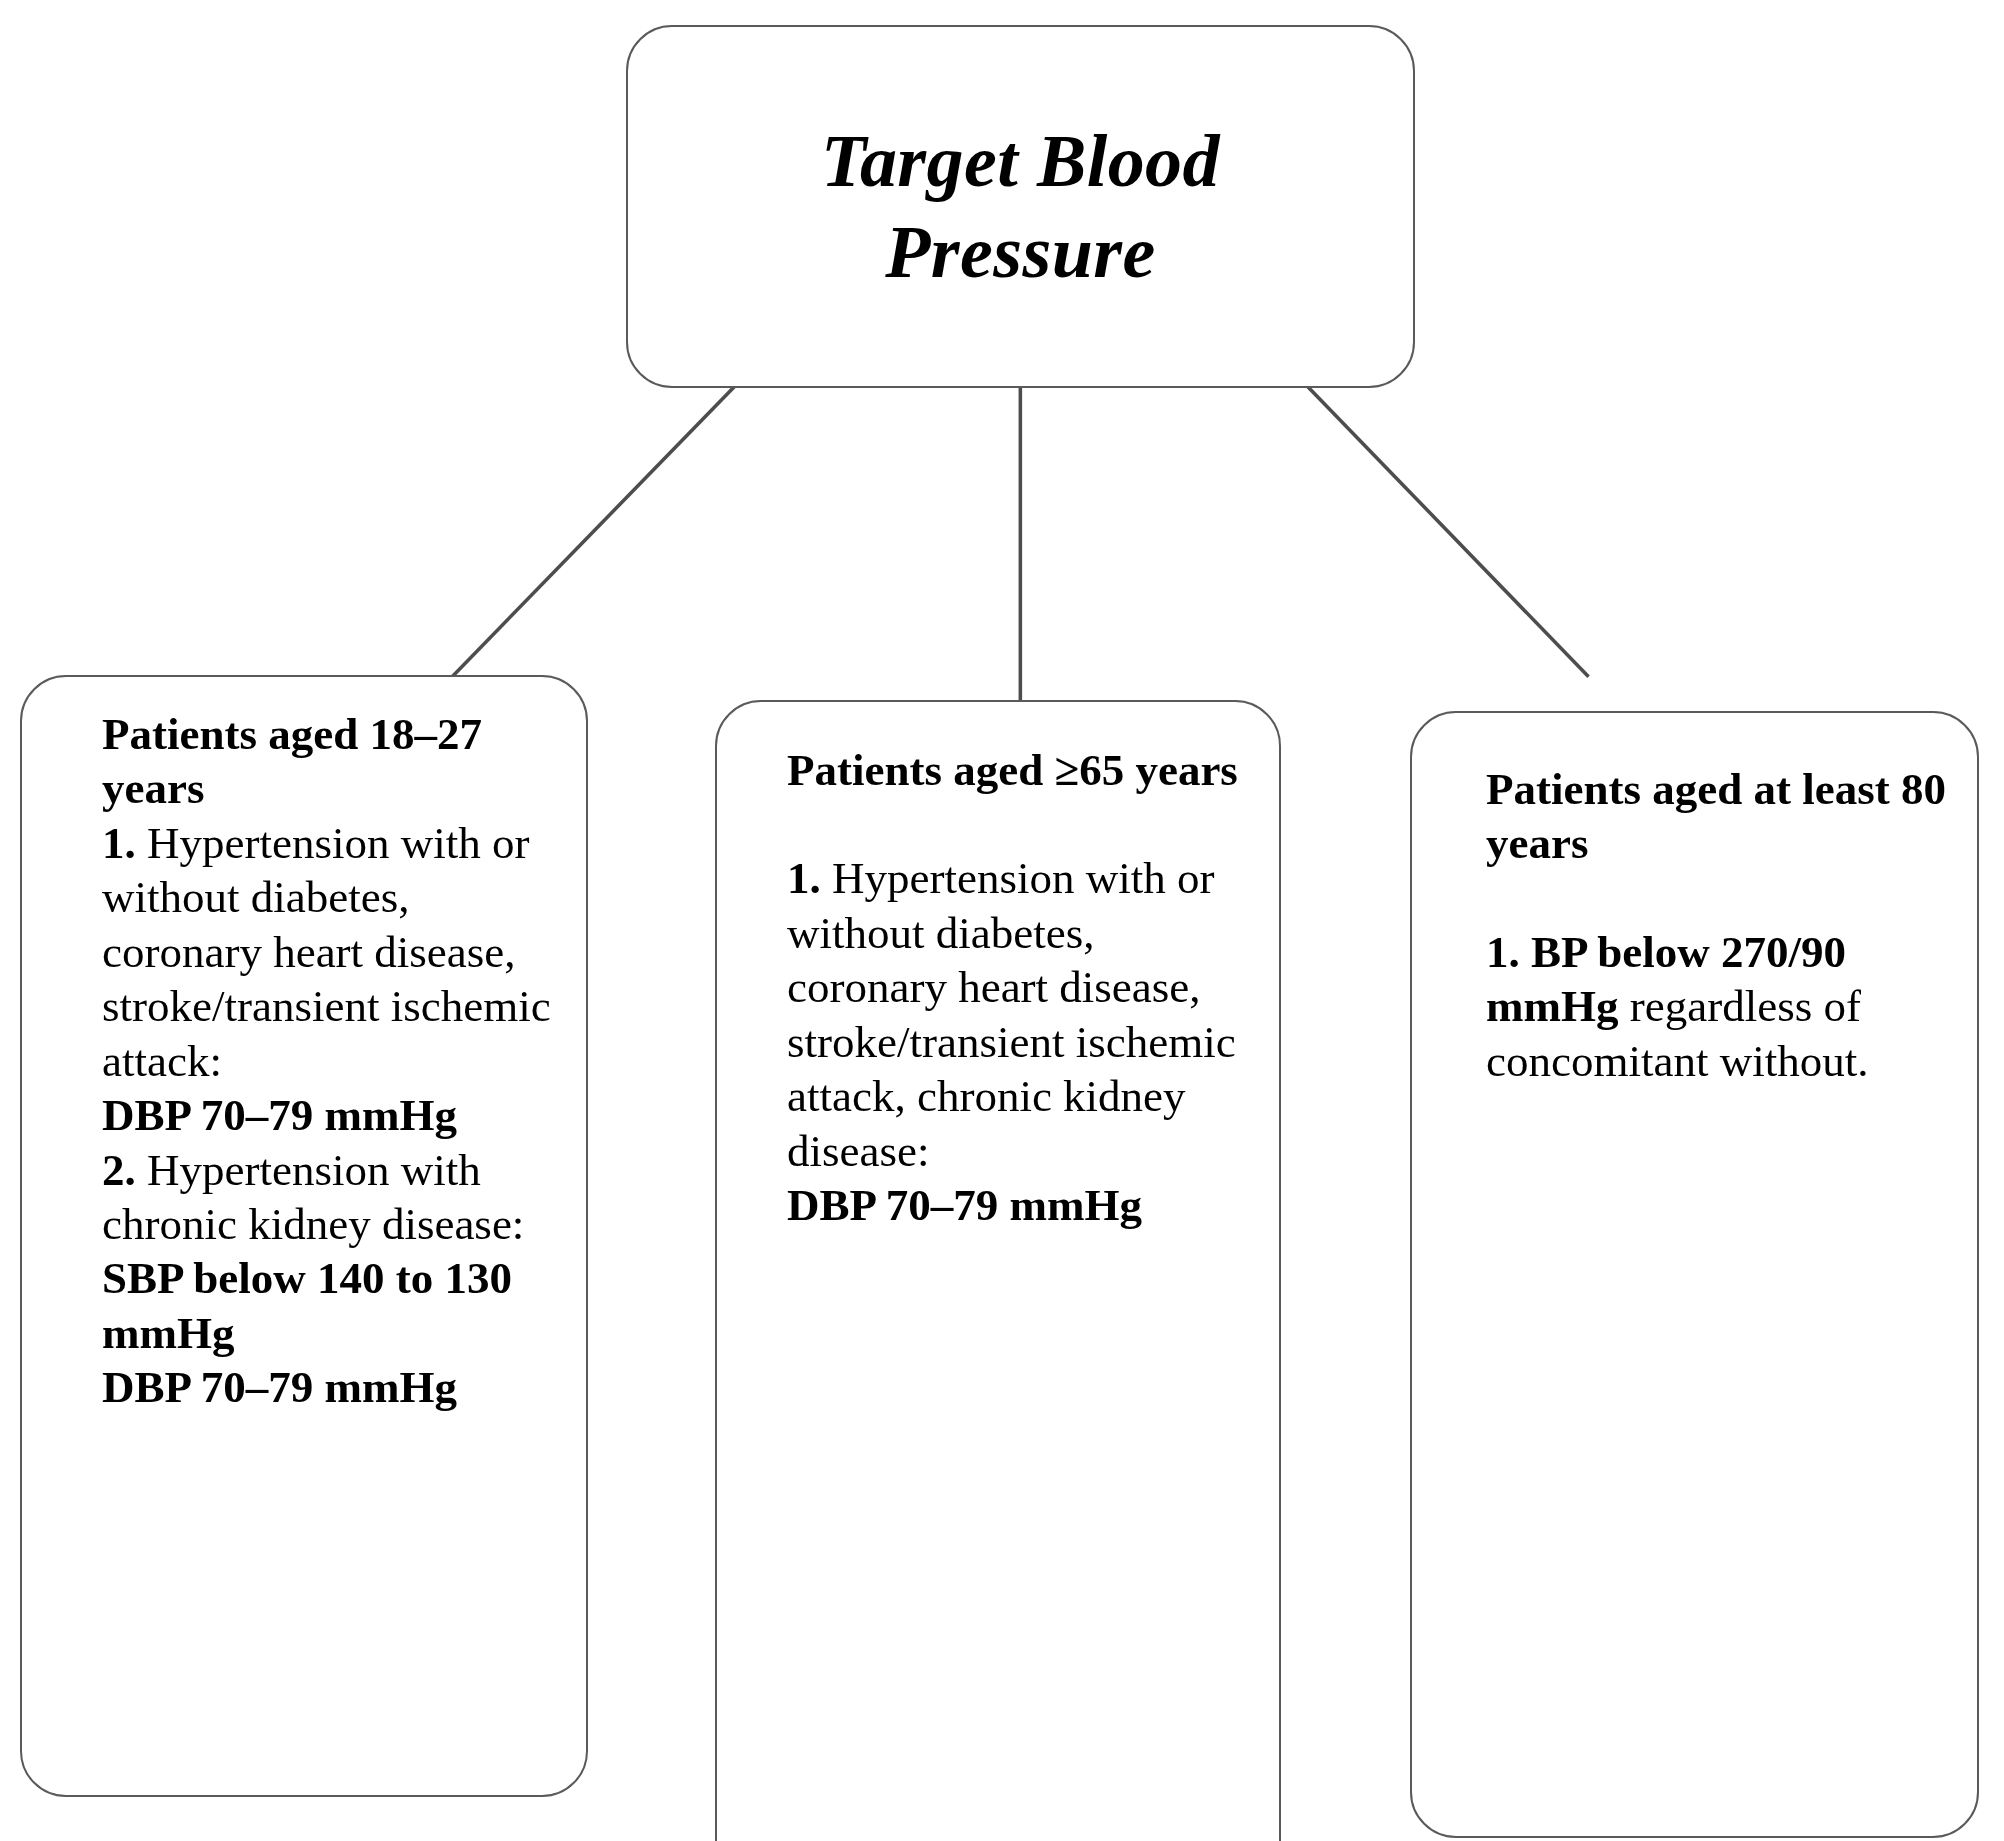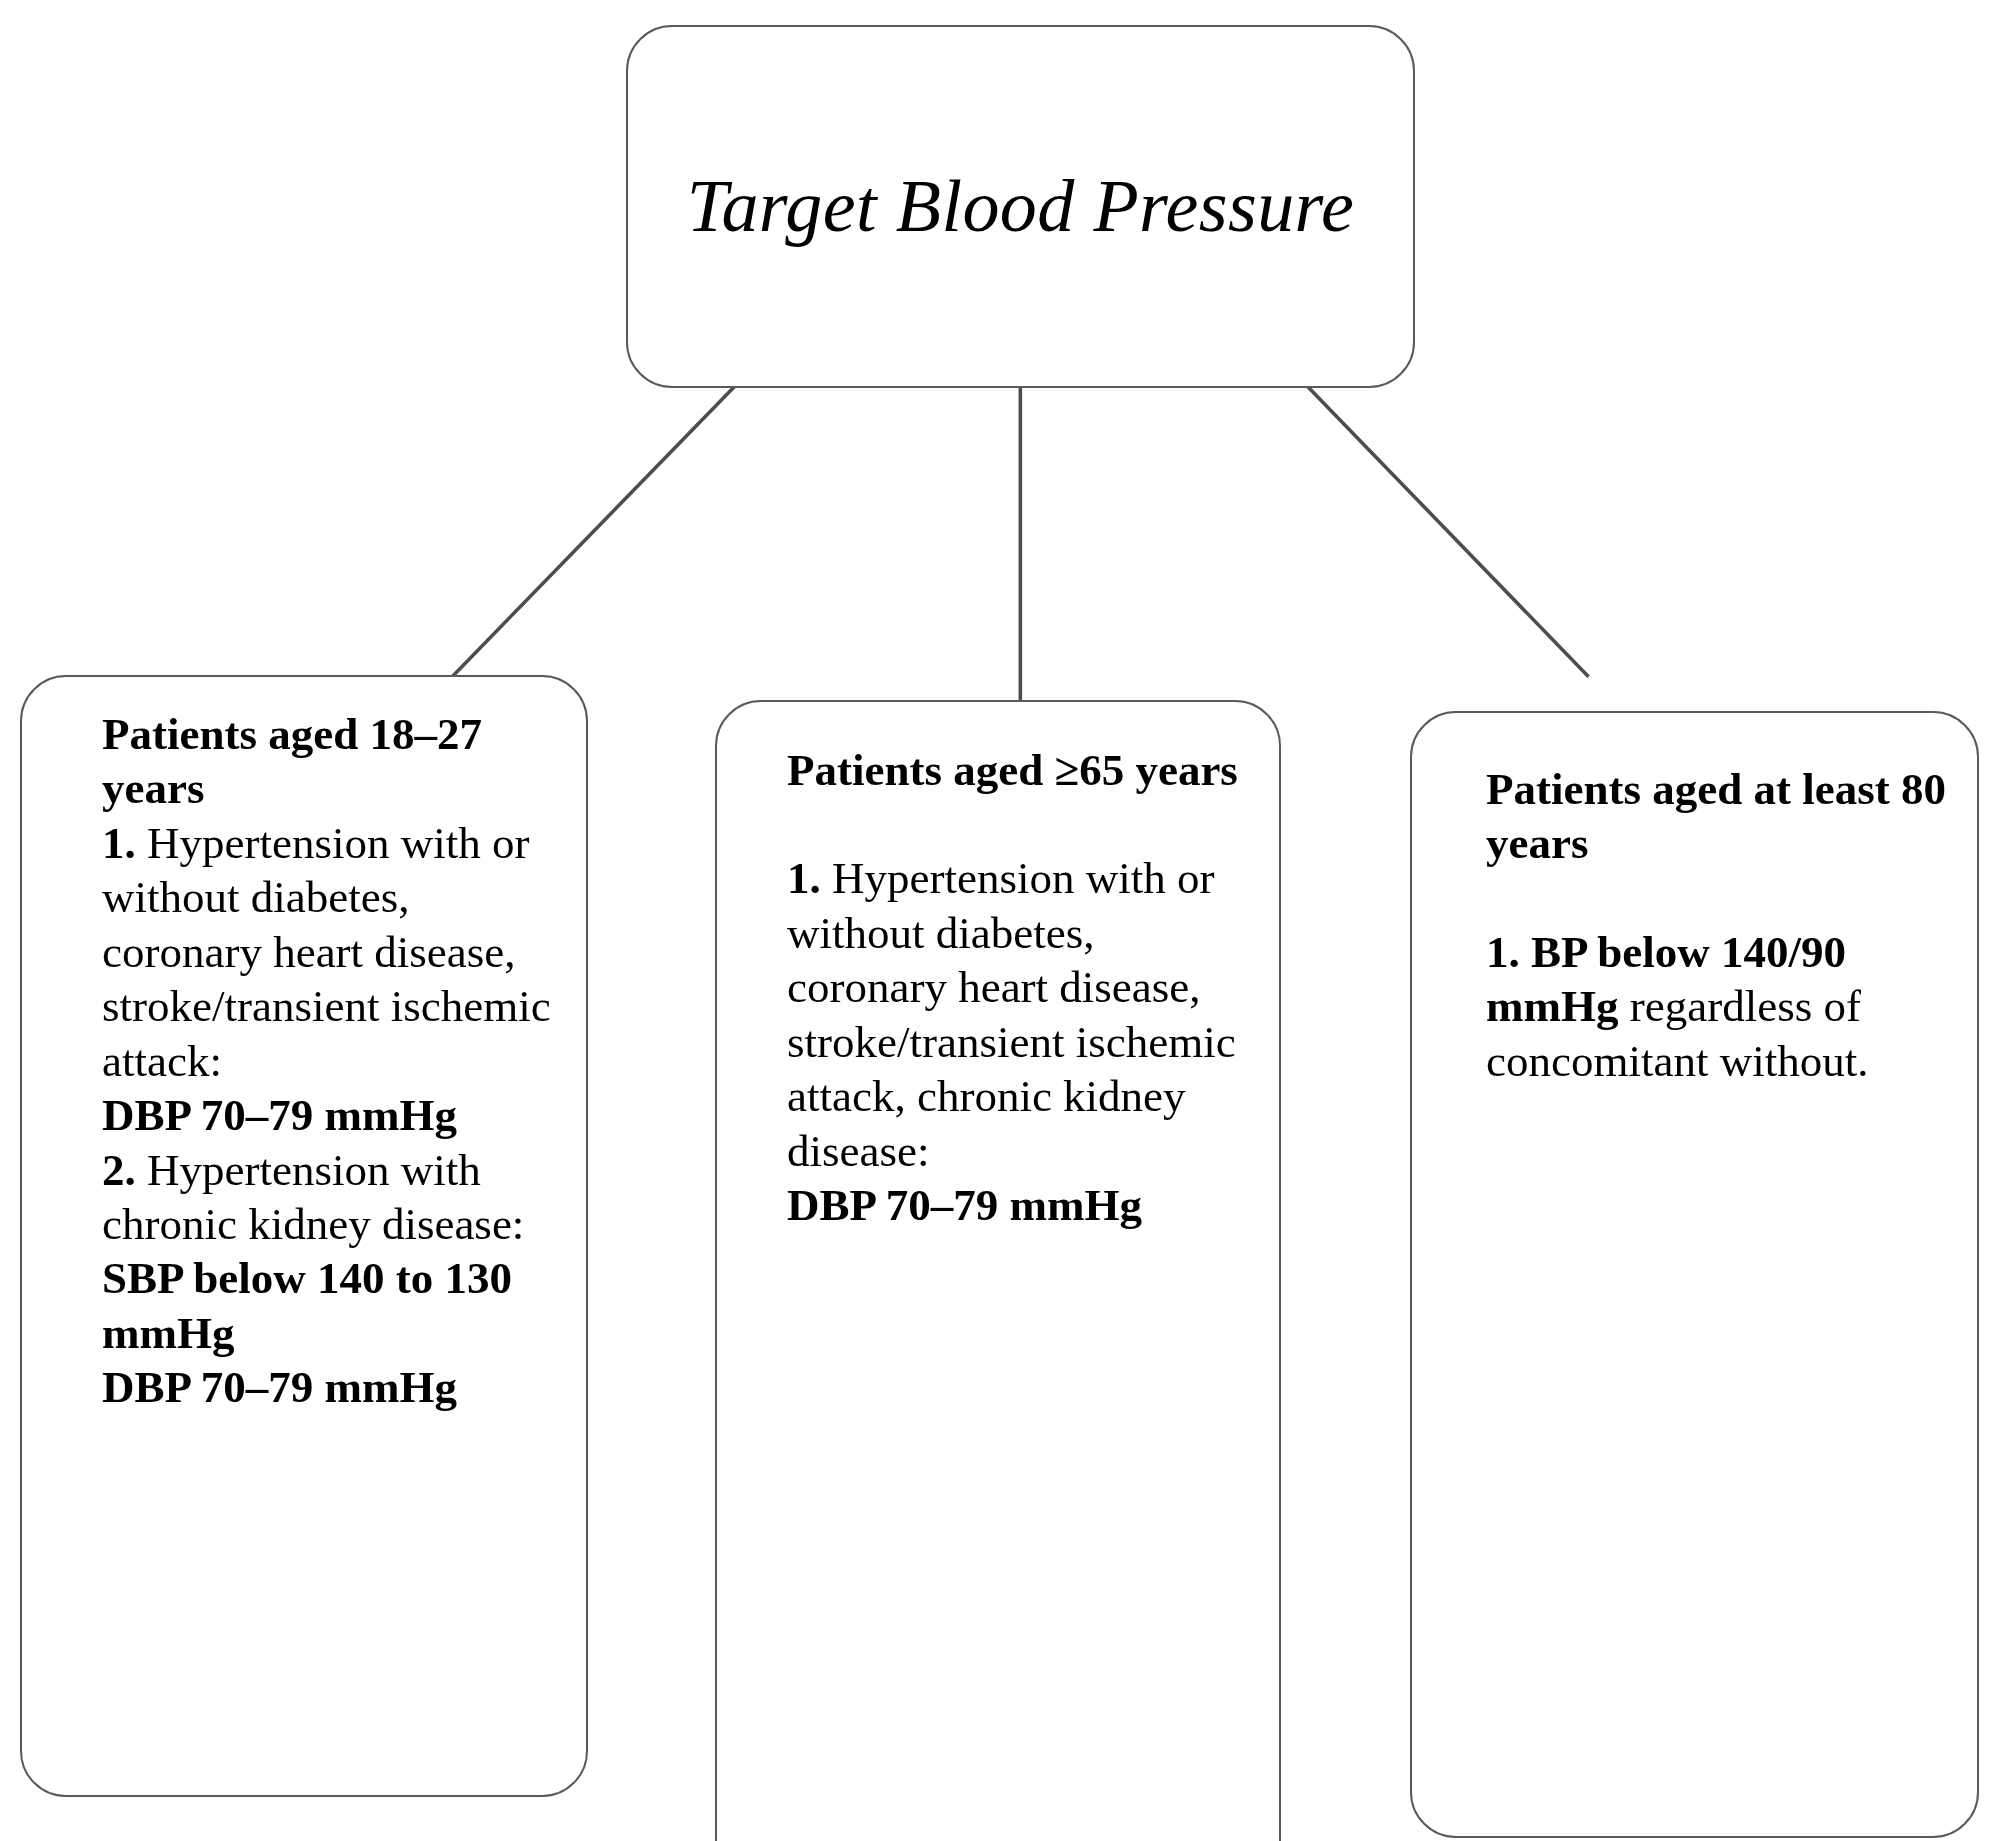--- a/index.html
+++ b/index.html
@@ -44,21 +44,21 @@
     left: 626px;
     top: 25px;
     width: 789px;
     height: 363px;
     display: flex;
     align-items: center;
     justify-content: center;
   }
   #title-text {
     font-style: italic;
-    font-weight: normal;
+    font-weight: bold;
     font-size: 74px;
     line-height: 1.22;
     text-align: center;
     letter-spacing: 0.4px;
     padding: 0 50px;
   }
 
   
   #box-left {
     left: 20px;
@@ -135,18 +135,18 @@
       <div class="spacer-line"></div>
       <div class="node-para"><span class="b">1.</span><span class="r"> Hypertension with or without diabetes, coronary heart disease, stroke/transient ischemic attack, chronic kidney disease:</span></div>
       <div class="node-para b">DBP 70–79 mmHg</div>
     </div>
   </div>
 
   <div class="node" id="box-right">
     <div class="node-body">
       <div class="node-heading">Patients aged at least 80 years</div>
       <div class="spacer-line"></div>
-      <div class="node-para"><span class="b">1. BP below 140/90 mmHg</span><span class="r"> regardless of concomitant without.</span></div>
+      <div class="node-para"><span class="b">1. BP below 270/90 mmHg</span><span class="r"> regardless of concomitant without.</span></div>
     </div>
   </div>
 
 </div>
 
 
 </body></html>

